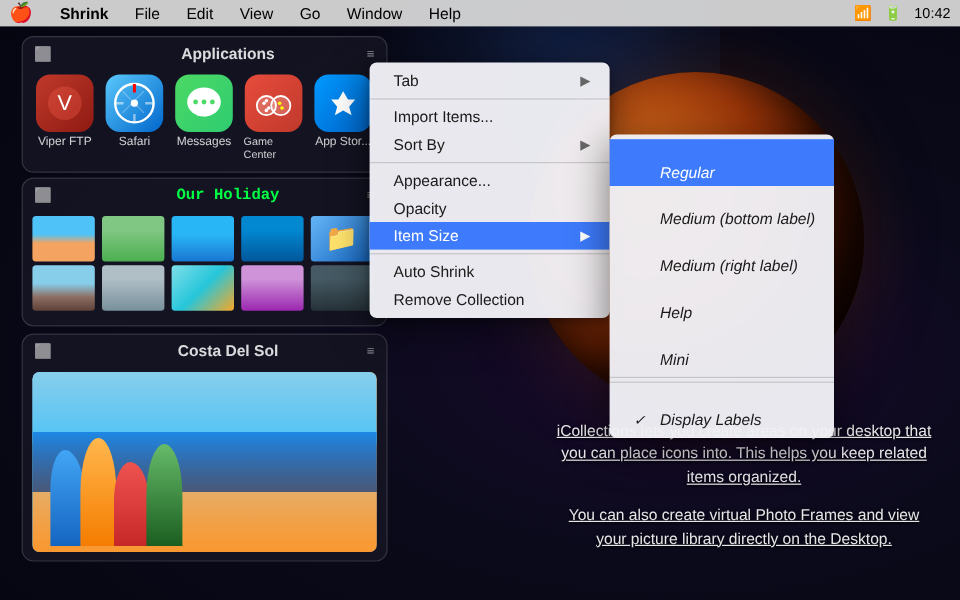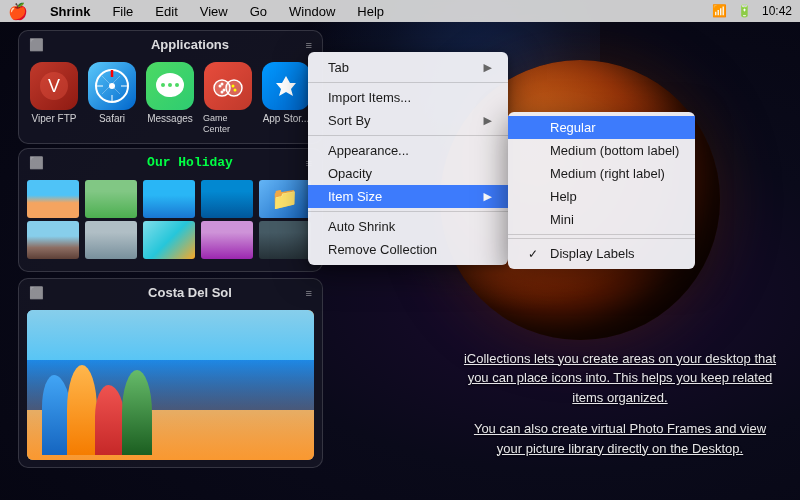--- a/index.html
+++ b/index.html
@@ -290,23 +290,24 @@
       border-radius: 6px;
       box-shadow: 0 8px 32px rgba(0,0,0,0.5);
       min-width: 180px;
       z-index: 300;
       padding: 4px 0;
       font-size: 13px;
     }
     .submenu-item {
       display: flex;
       align-items: center;
-      padding: 4px 16px 4px 20px;
+      padding: 20px 16px 4px 20px;
       color: #1a1a1a;
       cursor: default;
+      font-style: italic;
     }
     .submenu-item.active {
       background: #3d7bfc;
       color: white;
     }
     .submenu-item .check {
       margin-right: 8px;
       font-size: 12px;
       width: 14px;
     }

